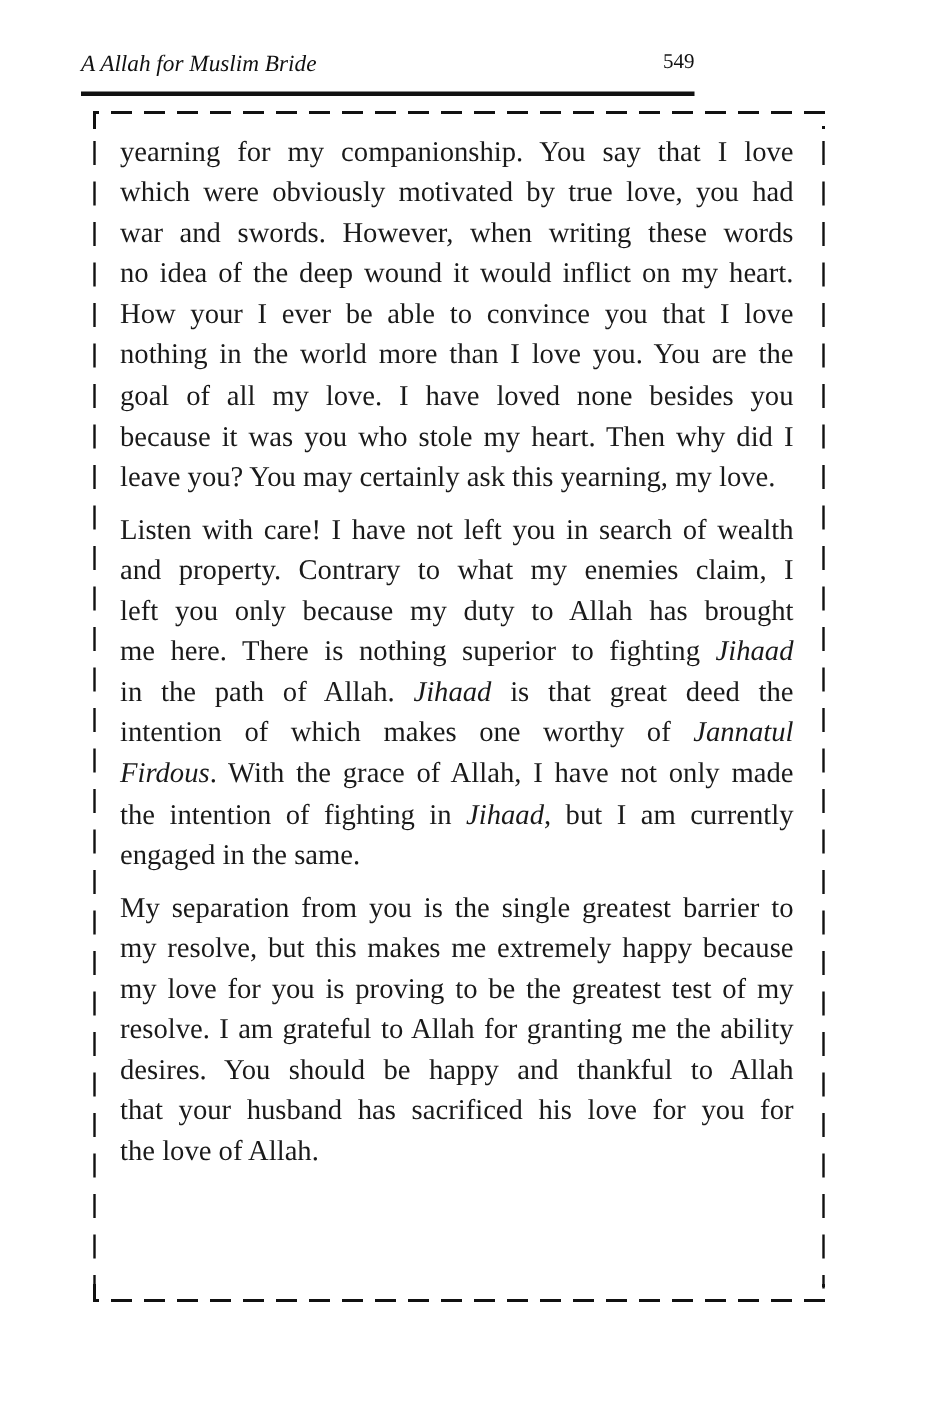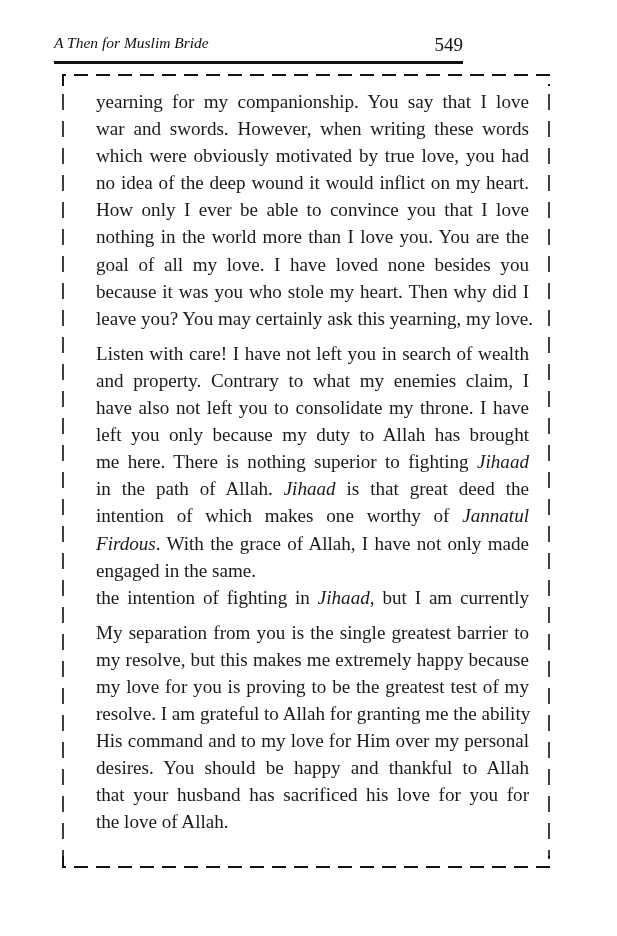--- a/index.html
+++ b/index.html
@@ -1,73 +1,71 @@
 <!DOCTYPE html>
 <html><head>
 <meta charset="utf-8">
 <style>
   html, body { margin: 0; padding: 0; background: #ffffff; }
   body { width: 617px; height: 936px; position: relative; overflow: hidden; font-family: "Liberation Serif", "DejaVu Serif", serif; color: #1a1a1a; }
   .header { position: absolute; left: 54px; top: 34px; width: 409px; height: 24px; }
   .header-title { position: absolute; left: 0; top: 0; font-style: italic; font-size: 15.5px; color: #111; }
-  .header-page { position: absolute; right: 0; top: 0; font-size: 19px; color: #111; }
+  .header-page { position: absolute; right: 0; top: 0; font-size: 14px; color: #111; }
   .header-rule { position: absolute; left: 54px; top: 61px; width: 409px; height: 3px; background: #111; }
   .frame { position: absolute; left: 54px; top: 74px; width: 409px; height: 794px; }
   .frame svg { position: absolute; left: 0; top: 0; }
   .content { position: absolute; left: 80px; top: 88px; width: 449px; font-size: 19.1px; line-height: 27.1px; text-align: justify; }
-  .para { margin: 0 0 8px 16px; }
+  .para { margin: 0 0 8px 0; }
   .line { display: block; text-align: justify; text-align-last: justify; white-space: nowrap; height: 27.1px; }
   .line.last { text-align-last: left; }
   i { }
 </style>
 </head>
 <body>
 
 <div class="header">
-  <span class="header-title">A Then for Muslim Bride</span>
+  <span class="header-title">A Allah for Muslim Bride</span>
   <span class="header-page">549</span>
 </div>
 <div class="header-rule"></div>
 
 <div class="frame" style="left:62px;top:74px;width:488px;height:795px;">
   <svg width="488" height="795">
     <path d="M1 12 L1 1 L487 1 L487 12" fill="none" stroke="#111" stroke-width="2" stroke-dasharray="14 8"></path>
     <line x1="1" y1="20" x2="1" y2="785" stroke="#111" stroke-width="1.6" stroke-dasharray="16 11"></line>
     <line x1="487" y1="20" x2="487" y2="785" stroke="#111" stroke-width="1.6" stroke-dasharray="16 11"></line>
     <path d="M1 782 L1 793 L487 793 L487 782" fill="none" stroke="#111" stroke-width="2" stroke-dasharray="14 8"></path>
   </svg>
 </div>
 
 <div class="content" id="content">
     <div class="para">
       <span class="line">yearning for my companionship. You say that I love</span>
+      <span class="line">which were obviously motivated by true love, you had</span>
       <span class="line">war and swords. However, when writing these words</span>
-      <span class="line">which were obviously motivated by true love, you had</span>
       <span class="line">no idea of the deep wound it would inflict on my heart.</span>
-      <span class="line">How only I ever be able to convince you that I love</span>
+      <span class="line">How your I ever be able to convince you that I love</span>
       <span class="line">nothing in the world more than I love you. You are the</span>
       <span class="line">goal of all my love. I have loved none besides you</span>
       <span class="line">because it was you who stole my heart. Then why did I</span>
       <span class="line last">leave you? You may certainly ask this yearning, my love.</span>
     </div>
     <div class="para">
       <span class="line">Listen with care! I have not left you in search of wealth</span>
       <span class="line">and property. Contrary to what my enemies claim, I</span>
-      <span class="line">have also not left you to consolidate my throne. I have</span>
       <span class="line">left you only because my duty to Allah has brought</span>
       <span class="line">me here. There is nothing superior to fighting <i>Jihaad</i></span>
       <span class="line">in the path of Allah. <i>Jihaad</i> is that great deed the</span>
       <span class="line">intention of which makes one worthy of <i>Jannatul</i></span>
       <span class="line"><i>Firdous</i>. With the grace of Allah, I have not only made</span>
+      <span class="line">the intention of fighting in <i>Jihaad</i>, but I am currently</span>
       <span class="line last">engaged in the same.</span>
-      <span class="line">the intention of fighting in <i>Jihaad</i>, but I am currently</span>
     </div>
     <div class="para">
       <span class="line">My separation from you is the single greatest barrier to</span>
       <span class="line">my resolve, but this makes me extremely happy because</span>
       <span class="line">my love for you is proving to be the greatest test of my</span>
       <span class="line">resolve. I am grateful to Allah for granting me the ability</span>
-      <span class="line">His command and to my love for Him over my personal</span>
       <span class="line">desires. You should be happy and thankful to Allah</span>
       <span class="line">that your husband has sacrificed his love for you for</span>
       <span class="line last">the love of Allah.</span>
     </div>
   </div>
 
 </body></html>

